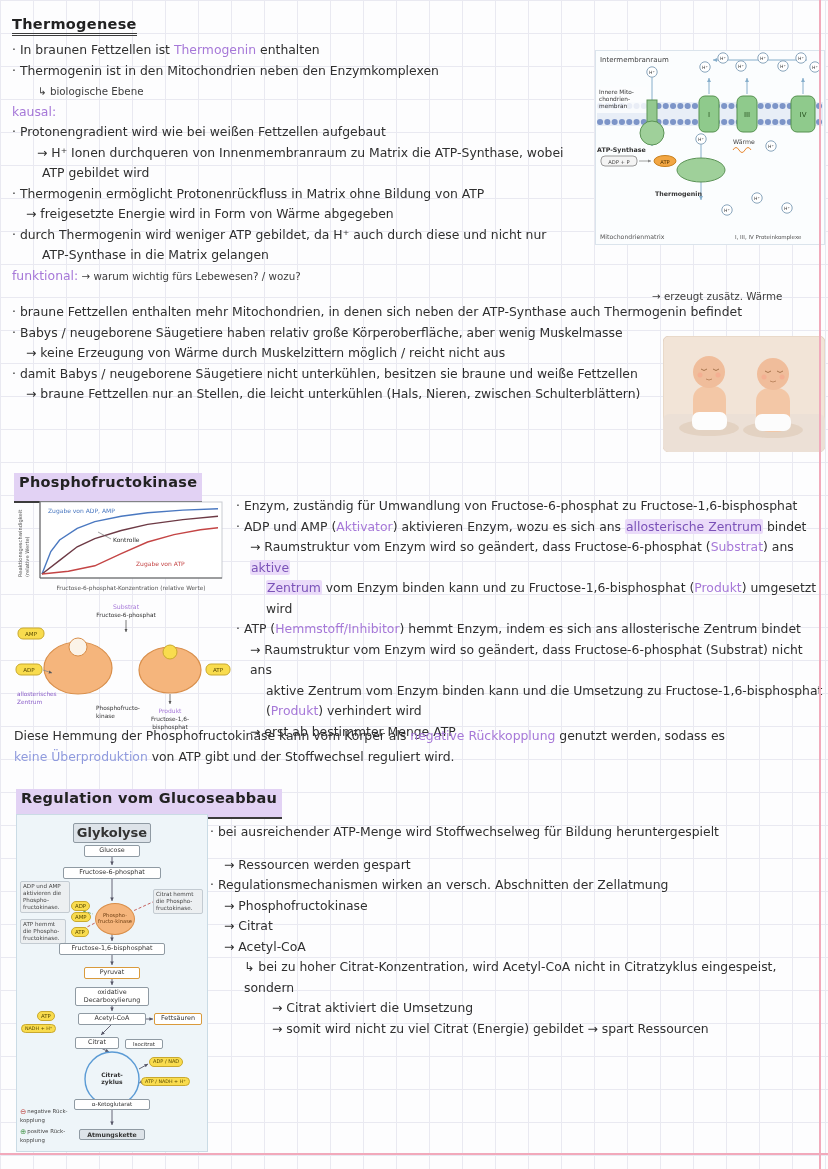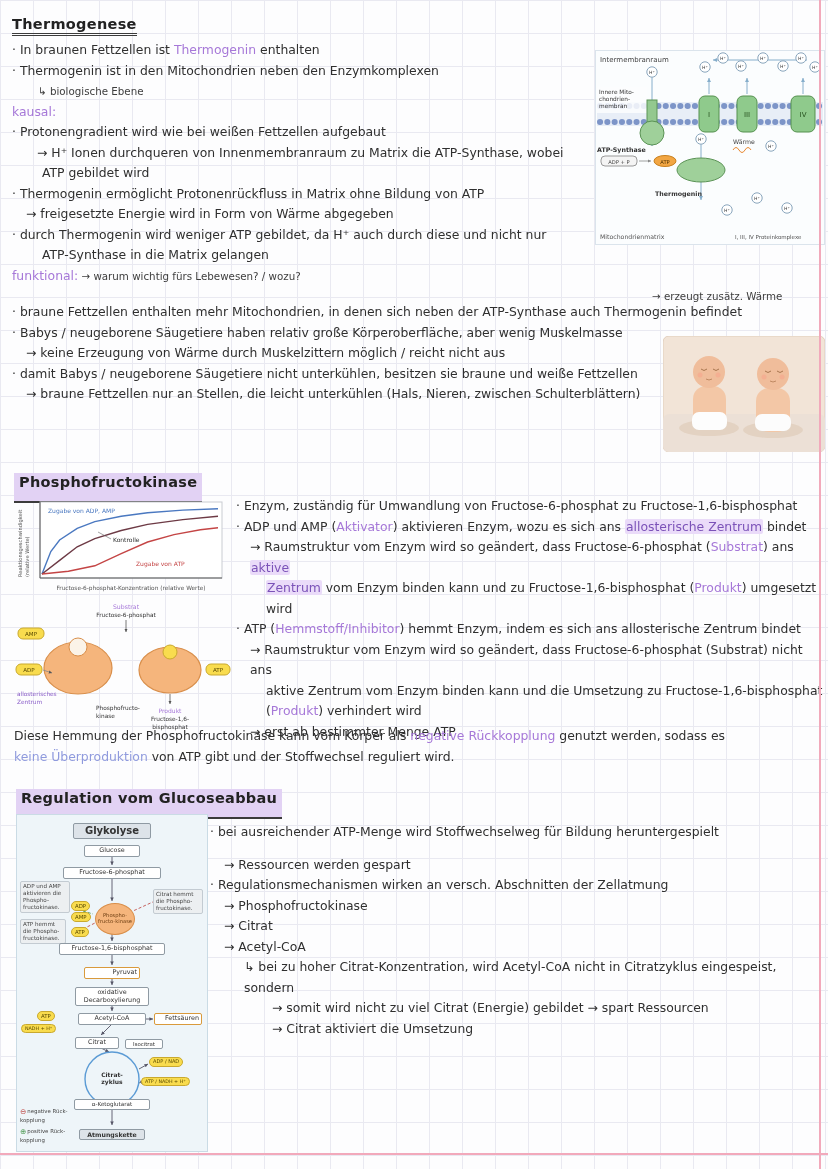--- a/index.html
+++ b/index.html
@@ -17,22 +17,22 @@
   .blue{color:#8f9add;}
   .h1{font-size:14.5px;font-weight:600;color:#222;letter-spacing:.3px;display:inline-block;}
   .h-underline{border-bottom:3px double #3b3b3b;padding-bottom:1px;}
   .h-highlight{background:#e2d2f4;padding:1px 5px 11px;border-bottom:2px solid #3b3b3b;}
   .margin-right{position:absolute;top:0;bottom:0;right:7px;width:2px;background:#f2a9bb;}
   .margin-bottom{position:absolute;left:0;right:0;bottom:14px;height:2px;background:#f2a9bb;}
   
   .fc{position:absolute;left:16px;top:814px;width:190px;height:336px;background:#eef5f9;border:1px solid #cadbe5;}
   .fc .bx{position:absolute;box-sizing:border-box;background:#fff;border:1px solid #8f9aa3;border-radius:2px;
     font-size:6.4px;line-height:1.2;text-align:center;padding:1px 2px;color:#333;}
-  .fc .gray{background:#dde3e9;font-weight:bold;font-size:10px;}
-  .fc .ob{border-color:#d99a3c;text-align:right;}
+  .fc .gray{background:#dde3e9;font-weight:bold;font-size:13px;}
+  .fc .ob{border-color:#d99a3c;}
   .fc .note{position:absolute;box-sizing:border-box;background:#eceff1;border:1px solid #c3cbd2;border-radius:2px;
     font-size:5.6px;line-height:1.25;text-align:left;padding:1px 2px;color:#444;}
   .fc .badge{position:absolute;background:#f9dc4e;border:1px solid #c9a92e;border-radius:7px;font-size:5.4px;
     padding:0 3px;color:#5a4a00;line-height:1.5;}
   .fc .enz{position:absolute;width:38px;height:30px;background:#f5b57c;border:1px solid #d98f4b;border-radius:50%;
     display:flex;align-items:center;justify-content:center;text-align:center;font-size:5.2px;color:#6b3c10;line-height:1.15;}
   .fc .cyclabel{position:absolute;font-size:6px;font-weight:bold;color:#333;text-align:center;line-height:1.2;}
   .fc .legend{position:absolute;font-size:5.4px;color:#444;width:60px;line-height:1.3;}
   .fc .legend .sym{font-size:7.5px;vertical-align:-1px;margin-right:1px;}
   .sym-neg{color:#c0504d;} .sym-pos{color:#4f9a55;}
@@ -327,19 +327,19 @@
   </div>
 
   <div class="abs wrap" style="left:210px;top:822px;width:606px">
       <div class="note-line"><span>· bei ausreichender ATP-Menge wird Stoffwechselweg für Bildung heruntergespielt</span></div>
       <div class="note-line" style="margin-left: 14px; margin-top: 12px;"><span>→ Ressourcen werden gespart</span></div>
       <div class="note-line"><span>· Regulationsmechanismen wirken an versch. Abschnitten der Zellatmung</span></div>
       <div class="note-line" style="margin-left: 14px;"><span>→ Phosphofructokinase</span></div>
       <div class="note-line" style="margin-left: 14px;"><span>→ Citrat</span></div>
       <div class="note-line" style="margin-left: 14px;"><span>→ Acetyl-CoA</span></div>
       <div class="note-line" style="margin-left: 34px;"><span>↳ bei zu hoher Citrat-Konzentration, wird Acetyl-CoA nicht in Citratzyklus eingespeist, sondern</span></div>
+      <div class="note-line" style="margin-left: 62px;"><span>→ Citrat aktiviert die Umsetzung</span></div>
       <div class="note-line" style="margin-left: 62px;"><span>→ somit wird nicht zu viel Citrat (Energie) gebildet → spart Ressourcen</span></div>
-      <div class="note-line" style="margin-left: 62px;"><span>→ Citrat aktiviert die Umsetzung</span></div>
     </div>
 
   <div class="margin-right"></div>
   <div class="margin-bottom"></div>
 </div>
 
 </body></html>

